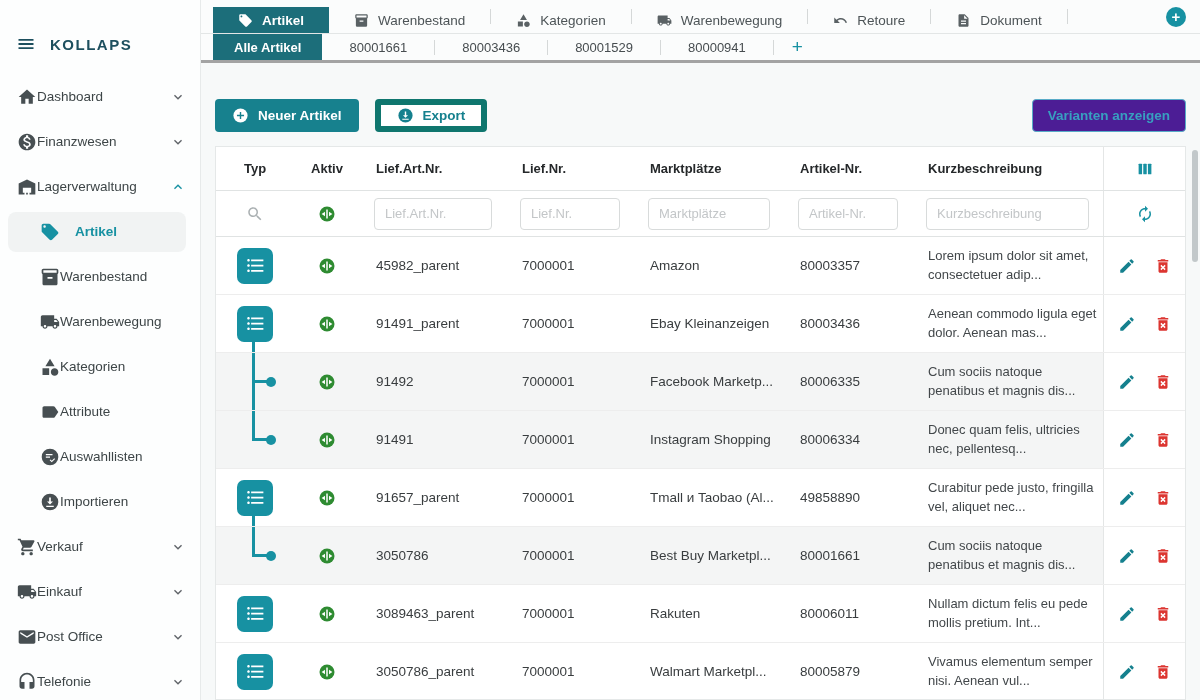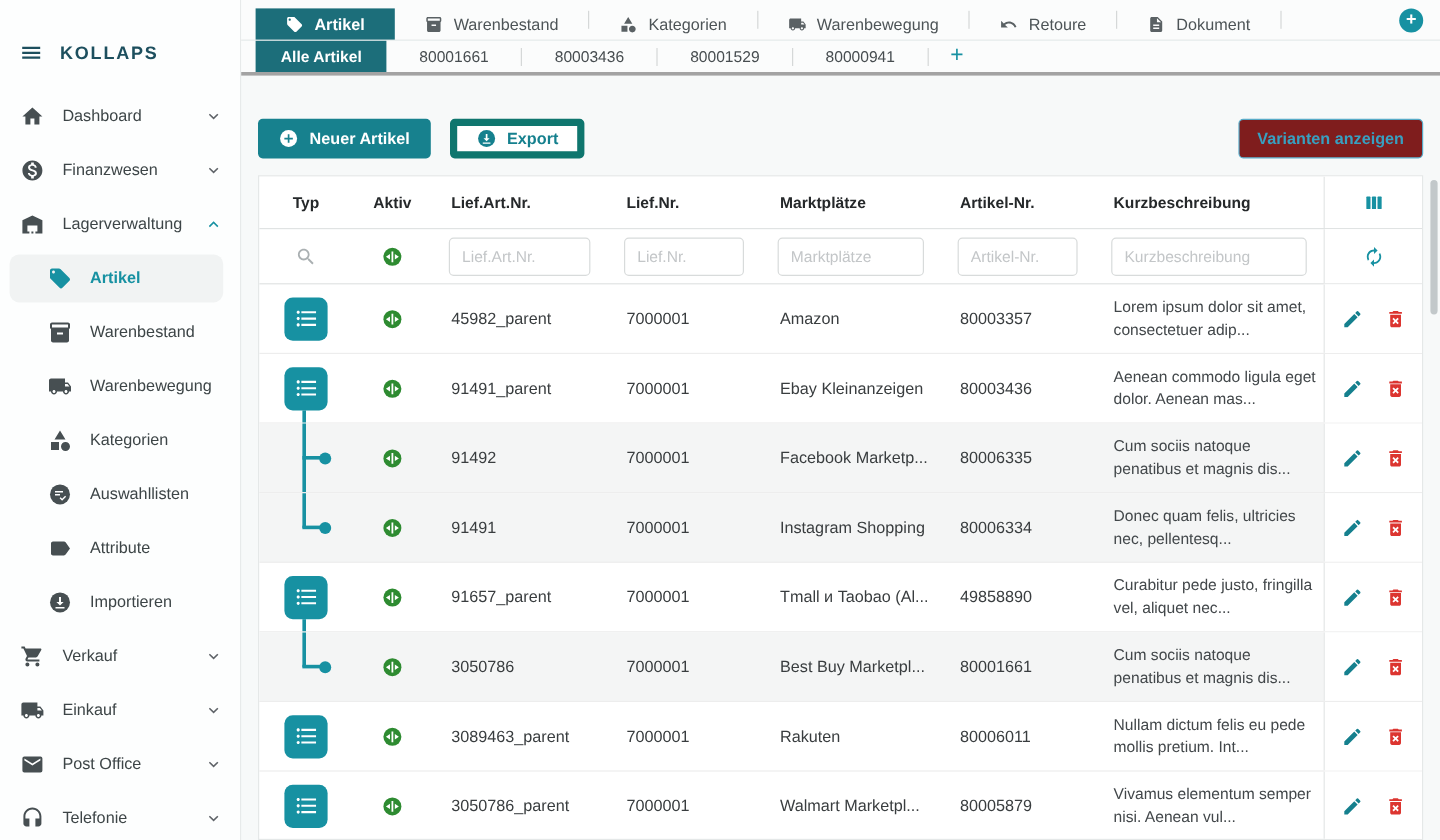--- a/index.html
+++ b/index.html
@@ -5,21 +5,21 @@
   * { margin:0; padding:0; box-sizing:border-box; }
   html,body { width:1200px; height:700px; overflow:hidden; }
   body { font-family:"Liberation Sans", sans-serif; background:#f7f9f9; color:#373a3c; }
   .page { position:relative; width:1200px; height:700px; display:flex; }
 
   
   .sidebar { width:201px; min-width:201px; background:#fdfefe; border-right:1px solid #e7eaea; height:700px; }
   .logo-row { height:74px; display:flex; align-items:center; padding:14px 16px 0 16px; gap:14px; }
   .brand { font-size:15px; font-weight:bold; letter-spacing:1.5px; color:#1d4f5e;text-align:right; }
   .nav-item { height:45px; display:flex; align-items:center; padding:0 14px 0 17px; cursor:pointer; font-size:13.5px; color:#3d4547; }
-  .nav-item .nv-label { flex:1; margin-left:15px; white-space:nowrap; }
+  .nav-item .nv-label { flex:1; white-space:nowrap; }
   .nav-item.sub { padding-left:40px; }
   .nav-item.active-wrap { padding:0 14px 0 8px; }
   .nav-pill { display:flex; align-items:center; background:#f1f3f3; border-radius:8px; height:40px; width:100%; padding-left:32px; }
   .nav-pill .nv-label { color:#1791a2; font-weight:bold; margin-left:15px; }
   .chev { width:16px; height:16px; }
   .icon-g { width:20px; height:20px; flex:none; }
 
   
   .main { flex:1; display:flex; flex-direction:column; min-width:0; }
 
@@ -36,21 +36,21 @@
   .plus2 { display:flex; align-items:center; padding:0 18px; color:#1791a2; font-size:19px; cursor:pointer; }
 
   .content { flex:1; padding:36px 14px 0 14px; display:flex; flex-direction:column; min-height:0; }
 
   
   .toolbar { display:flex; align-items:center; }
   .btn { height:33px; display:flex; align-items:center; gap:9px; border-radius:4px; font-size:13.5px; font-weight:bold; cursor:pointer; user-select:none; }
   .btn svg { width:17px; height:17px; }
   .btn-primary { background:#17818e; color:#fff; padding:0 17px; }
   .btn-outline-teal { background:#fff; border:6px solid #0f766e; color:#15808e; padding:0 16px; margin-left:16px; }
-  .btn-outline-blue { background:#7f1d1d; border:1px solid #58abc8; color:#389fc0; padding:0 15px; margin-left:15px; }
+  .btn-outline-blue { background:#4c1d95; border:1px solid #58abc8; color:#389fc0; padding:0 15px; margin-left:15px; }
   .tb-spacer { flex:1; }
 
   
   .tablewrap { margin-top:14px; background:#fff; border:1px solid #e5e8e8; flex:1; min-height:0; overflow:hidden; }
   .grid-row { display:grid; grid-template-columns:78px 66px 146px 128px 150px 128px 1fr 82px; align-items:center; }
   .t-head { height:44px; border-bottom:1px solid #e0e3e3; font-size:13px; font-weight:bold; color:#25282a; }
   .t-filter { height:46px; border-bottom:1px solid #e0e3e3; }
   .t-row { height:58px; border-bottom:1px solid #ededed; font-size:13.5px; color:#393d3f; }
   .cell { padding-left:16px; overflow:hidden; white-space:nowrap; text-overflow:ellipsis; height:100%; display:flex; align-items:center; }
   .cell-center { justify-content:center; padding-left:0; }
@@ -145,31 +145,31 @@
 
       <div class="nav-item sub">
         <svg class="icon-g" viewBox="0 0 24 24">
             <path fill="#474f52" d="M12 2l-5.5 9h11L12 2zm5.5 11.5c-2.49 0-4.5 2.01-4.5 4.5s2.01 4.5 4.5 4.5 4.5-2.01 4.5-4.5-2.01-4.5-4.5-4.5zM3 21.5h8v-8H3v8z"></path>
           </svg>
         <span class="nv-label">Kategorien</span>
       </div>
 
       <div class="nav-item sub">
         <svg class="icon-g" viewBox="0 0 24 24">
+            <path fill="#474f52" d="M17.63 5.84C17.27 5.33 16.67 5 16 5L5 5.01C3.9 5.01 3 5.9 3 7v10c0 1.1.9 1.99 2 1.99L16 19c.67 0 1.27-.33 1.63-.84L22 12l-4.37-6.16z"></path>
+          </svg>
+        <span class="nv-label">Attribute</span>
+      </div>
+
+      <div class="nav-item sub">
+        <svg class="icon-g" viewBox="0 0 24 24">
             <circle cx="12" cy="12" r="10" fill="#474f52"></circle>
             <path fill="#fff" d="M7 8.5h8V10H7zM7 11.5h5V13H7zM12.6 14.9l1.5 1.5 3-3 1 1-4 4-2.5-2.5z"></path>
           </svg>
         <span class="nv-label">Auswahllisten</span>
-      </div>
-
-      <div class="nav-item sub">
-        <svg class="icon-g" viewBox="0 0 24 24">
-            <path fill="#474f52" d="M17.63 5.84C17.27 5.33 16.67 5 16 5L5 5.01C3.9 5.01 3 5.9 3 7v10c0 1.1.9 1.99 2 1.99L16 19c.67 0 1.27-.33 1.63-.84L22 12l-4.37-6.16z"></path>
-          </svg>
-        <span class="nv-label">Attribute</span>
       </div>
 
       <div class="nav-item sub">
         <svg class="icon-g" viewBox="0 0 24 24">
             <circle cx="12" cy="12" r="10" fill="#474f52"></circle>
             <path fill="#fff" d="M11 6.5h2v5h2.6L12 15.1 8.4 11.5H11zM7.5 16.5h9V18h-9z"></path>
           </svg>
         <span class="nv-label">Importieren</span>
       </div>
 

